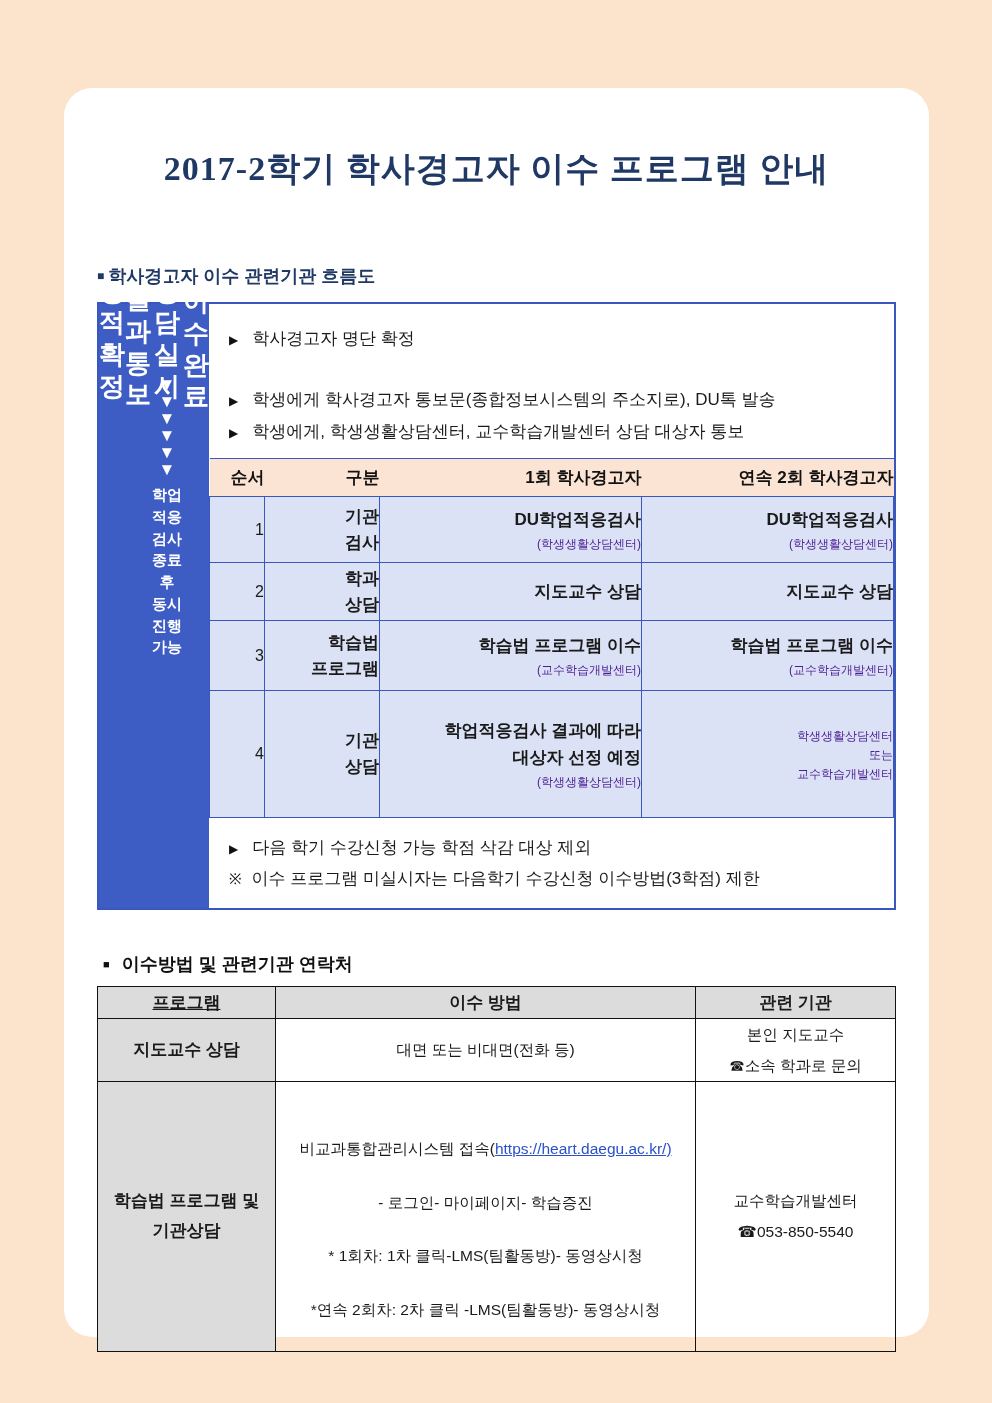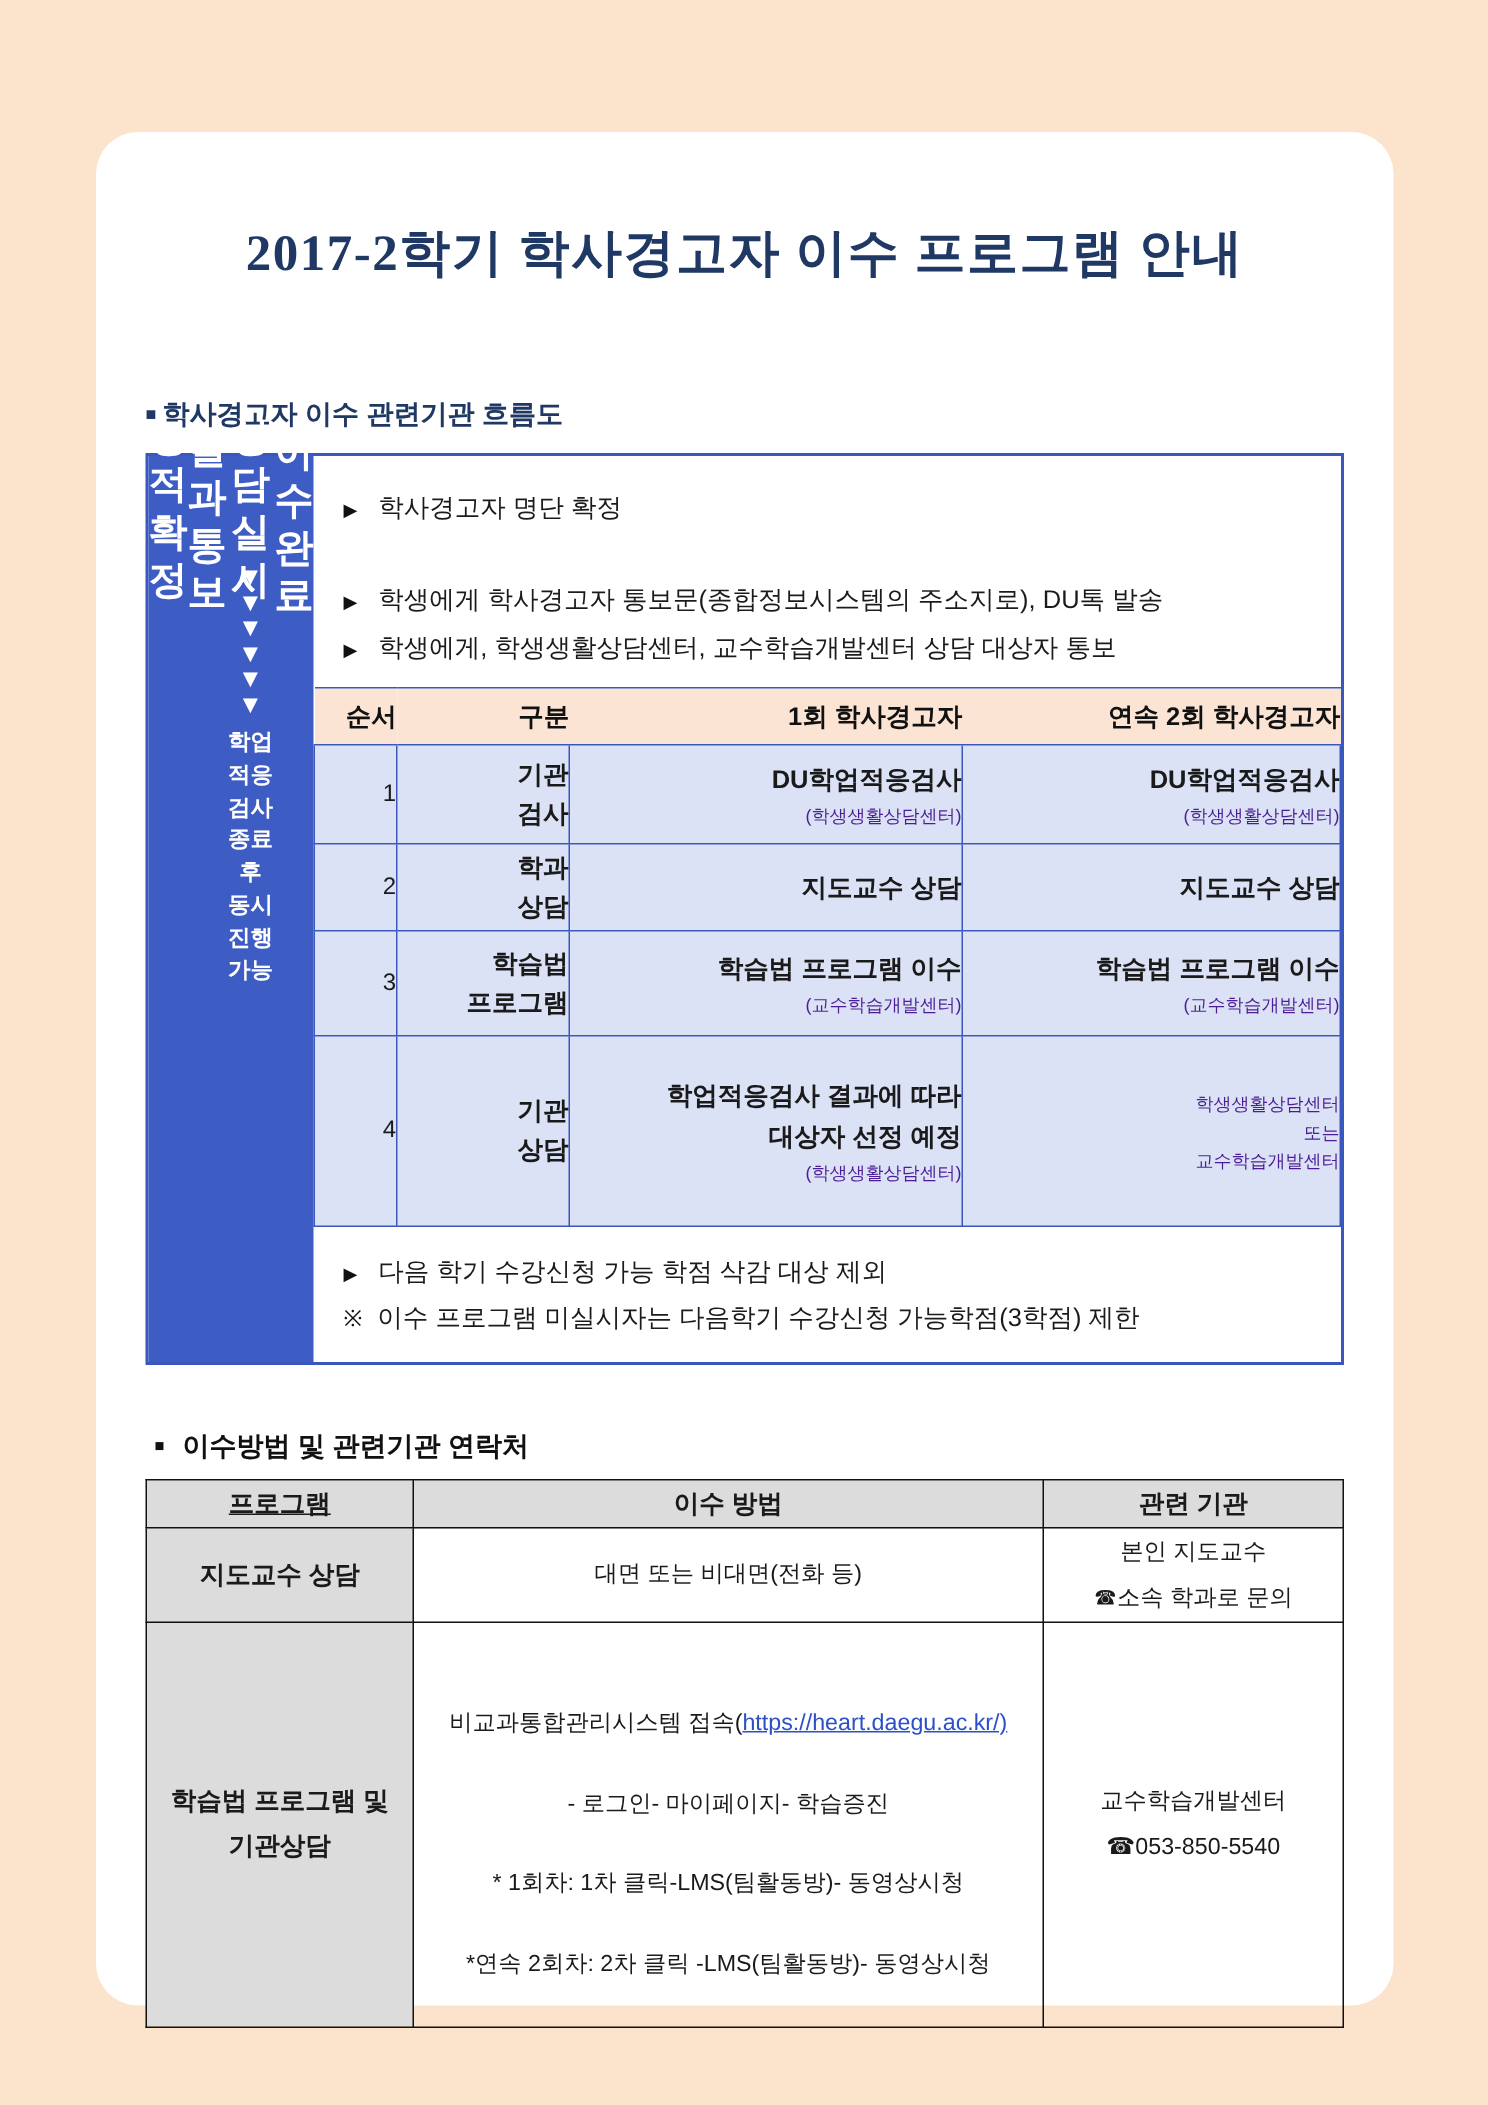--- a/index.html
+++ b/index.html
@@ -216,21 +216,21 @@
         </tbody>
       </table>
 
       <div class="frow frow-d">
         <div class="fline">
           <span class="marker">▶</span>
           <span>다음 학기 수강신청 가능 학점 삭감 대상 제외</span>
         </div>
         <div class="fline">
           <span class="marker marker-x">※</span>
-          <span>이수 프로그램 미실시자는 다음학기 수강신청 가능학점(3학점) 제한</span>
+          <span>이수 프로그램 미실시자는 다음학기 수강신청 이수방법(3학점) 제한</span>
         </div>
       </div>
 
     </div>
   </div>
 
   <div class="sec-head sec-head-2">
     <span class="bullet">■</span>
     <span>이수방법 및 관련기관 연락처</span>
   </div>

